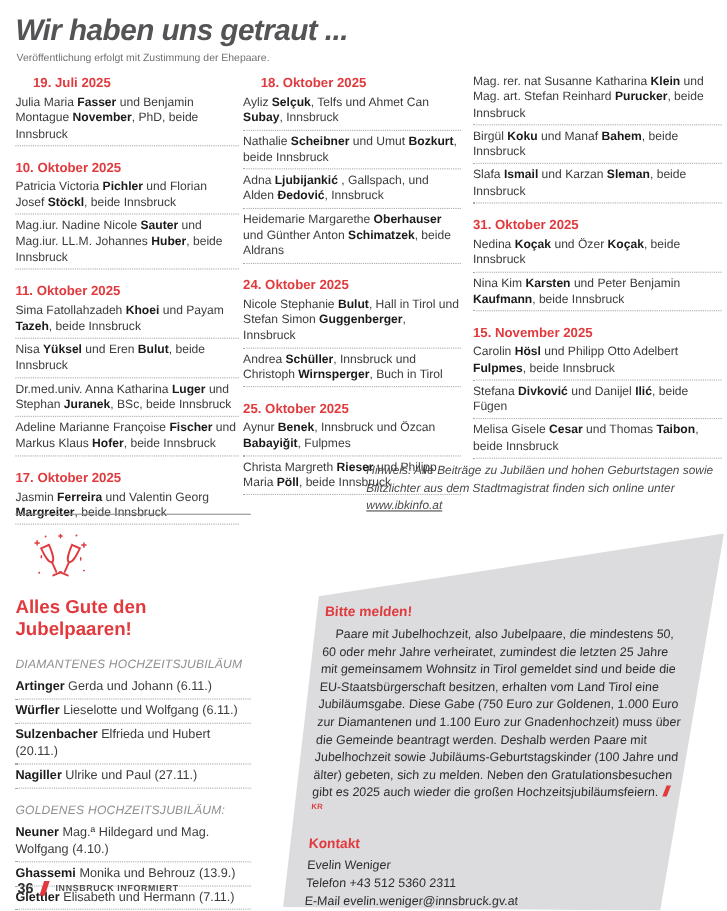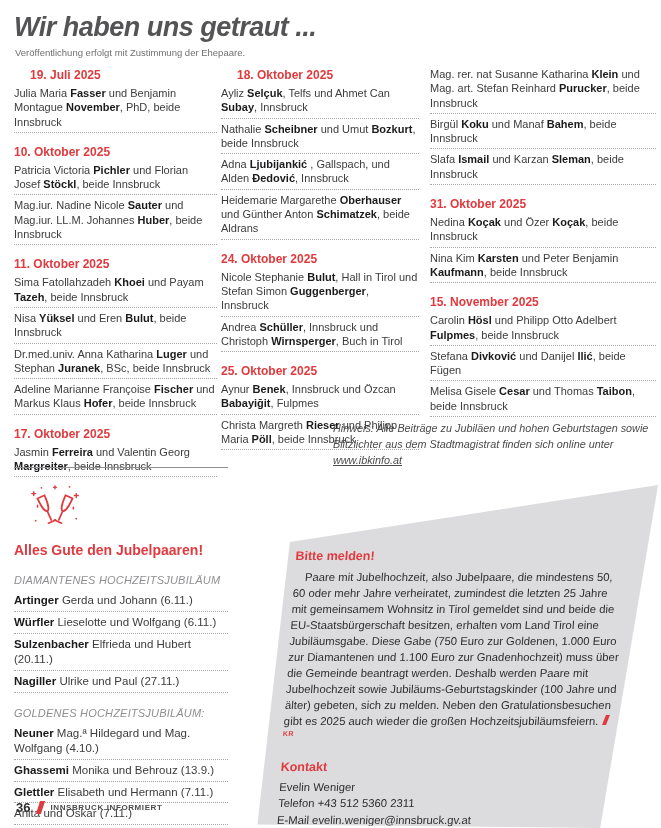--- a/index.html
+++ b/index.html
@@ -30,21 +30,21 @@
   
   .hinweis{
     position:absolute;left:333px;top:420px;width:330px;margin:0;
     font-style:italic;font-size:10.8px;line-height:1.5;color:#4b4b4d;
   }
   .hinweis a{color:#4b4b4d;text-decoration:underline;cursor:pointer;}
   
   .left-rule{position:absolute;left:14px;top:467px;width:214px;border:none;border-top:1px solid #8f8f92;margin:0;}
   .jubel{position:absolute;left:14px;top:480px;width:214px;}
   .glasses{margin:2px 0 0 12px;width:58px;height:58px;}
-  .jubel h2{margin:2px 0 16px;font-size:14px;font-weight:bold;color:var(--accent);}
+  .jubel h2{margin:2px 0 16px;font-size:17px;font-weight:bold;color:var(--accent);}
   .jub-head{
     font-size:11px;font-weight:normal;font-style:italic;color:#8f8f92;
     letter-spacing:0.2px;margin:14px 0 5px;
   }
   .jub-entry{
     font-size:11.5px;line-height:1.3;padding:2px 0 3px;
     border-bottom:1px dotted #a8a8ab;margin-bottom:1px;color:#3c3c3e;
   }
   .jub-entry b{color:#1b1b1d;}
   

